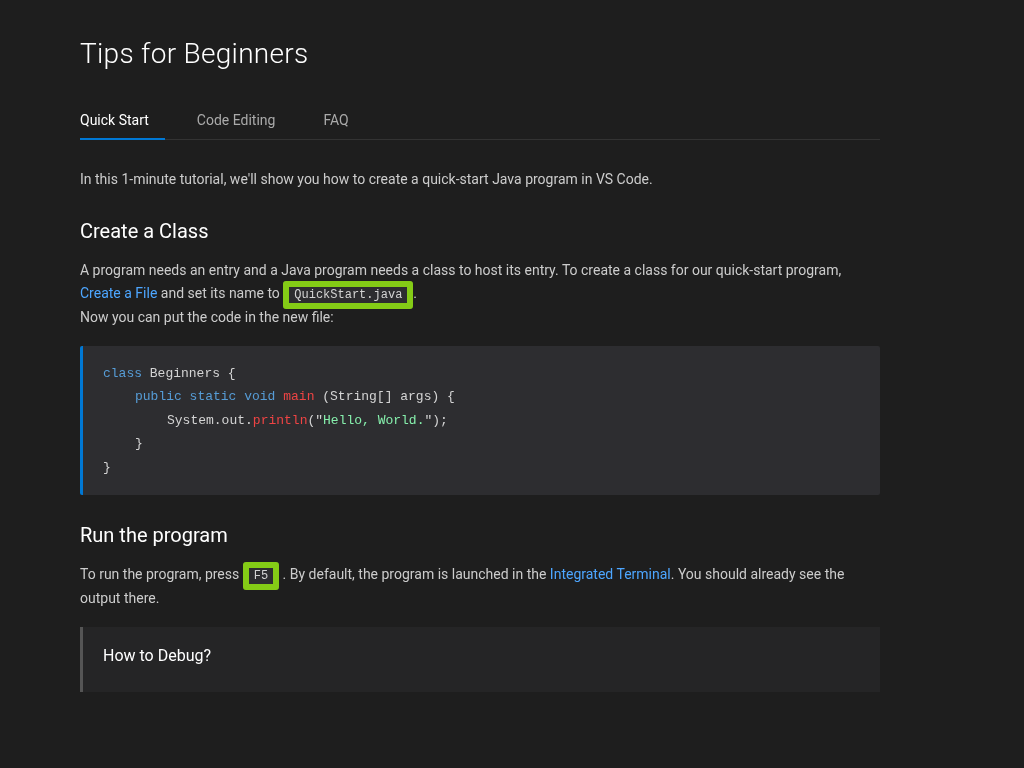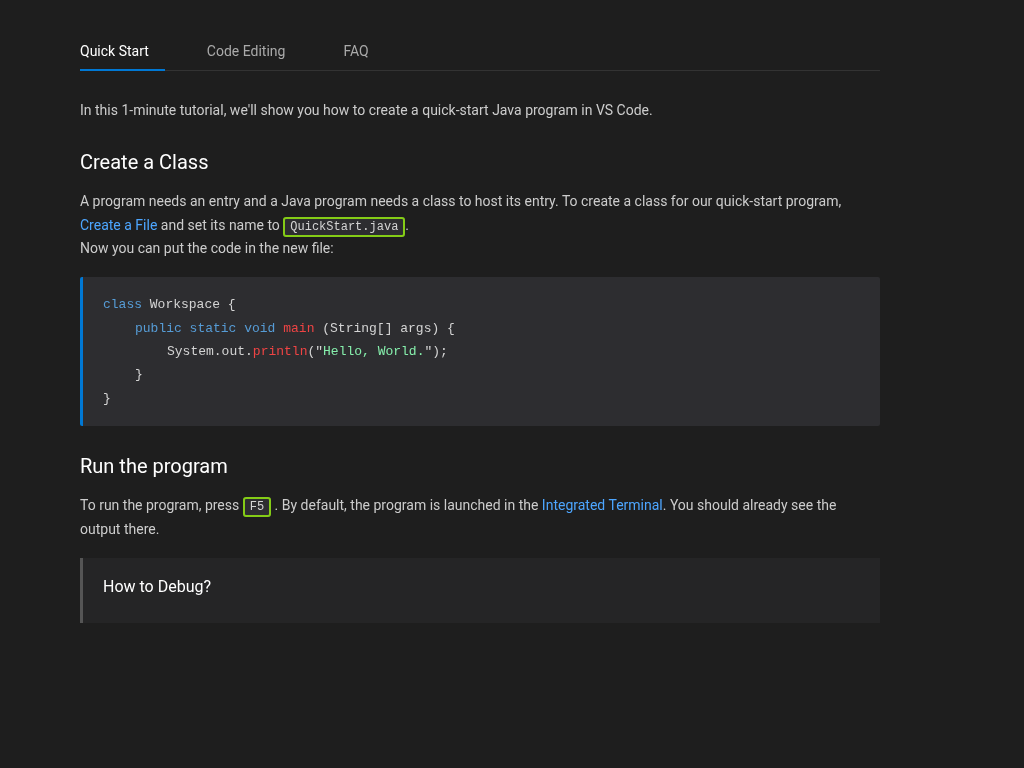--- a/index.html
+++ b/index.html
@@ -27,21 +27,21 @@
     .page-title {
       font-size: 28px;
       font-weight: 300;
       color: #ffffff;
       margin-bottom: 24px;
       letter-spacing: 0.3px;
     }
 
     .tabs {
       display: flex;
-      gap: 18px;
+      gap: 8px;
       margin-bottom: 28px;
       border-bottom: 1px solid #333;
     }
 
     .tab {
       padding: 8px 16px;
       cursor: pointer;
       color: #aaaaaa;
       font-size: 14px;
       text-decoration: none;
@@ -126,21 +126,21 @@
     .code-indent1 {
       padding-left: 32px;
     }
 
     .code-indent2 {
       padding-left: 64px;
     }
 
     code.inline {
       background-color: #2d2d30;
-      border: 2px solid #84cc16;
+      border: 6px solid #84cc16;
       border-radius: 3px;
       padding: 1px 5px;
       font-family: 'Courier New', Consolas, monospace;
       font-size: 12px;
       color: #d4d4d4;
     }
 
     .callout-box {
       border-left: 3px solid #555;
       padding: 16px 20px;
@@ -156,40 +156,41 @@
     }
 
     .section {
       margin-bottom: 8px;
     }
   </style>
 </head>
 <body>
 
 <div class="container">
+  <h1 class="page-title">Tips for Beginners</h1>
 
   <nav class="tabs">
     <a class="tab active">Quick Start</a>
     <a class="tab">Code Editing</a>
     <a class="tab">FAQ</a>
   </nav>
 
   <p class="intro-text">In this 1-minute tutorial, we'll show you how to create a quick-start Java program in VS Code.</p>
 
 
   <div class="section">
     <h2 class="section-title">Create a Class</h2>
     <p class="section-body">
       <span>A program needs an entry and a Java program needs a class to host its entry. To create a class for our quick-start program, </span><a class="link">Create a File</a><span> and set its name to </span><code class="inline">QuickStart.java</code><span>.</span><br>
       <span>Now you can put the code in the new file:</span>
     </p>
 
     <div class="code-block">
       <div>
-        <span class="code-keyword">class </span><span class="code-plain">Workspace {</span>
+        <span class="code-keyword">class </span><span class="code-plain">Beginners {</span>
       </div>
       <div class="code-indent1">
         <span class="code-keyword">public </span><span class="code-keyword">static </span><span class="code-keyword">void </span><span class="code-method">main</span><span class="code-plain"> (String[] args) {</span>
       </div>
       <div class="code-indent2">
         <span class="code-plain">System.out.</span><span class="code-method">println</span><span class="code-plain">("</span><span class="code-string">Hello, World.</span><span class="code-plain">");</span>
       </div>
       <div class="code-indent1">
         <span class="code-plain">}</span>
       </div>

